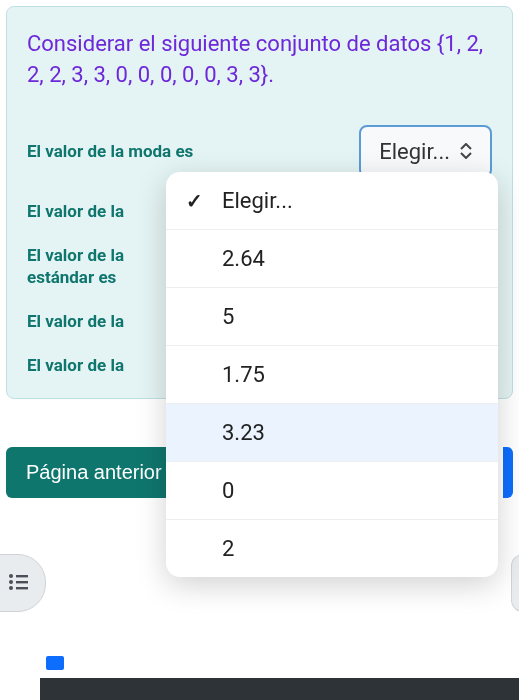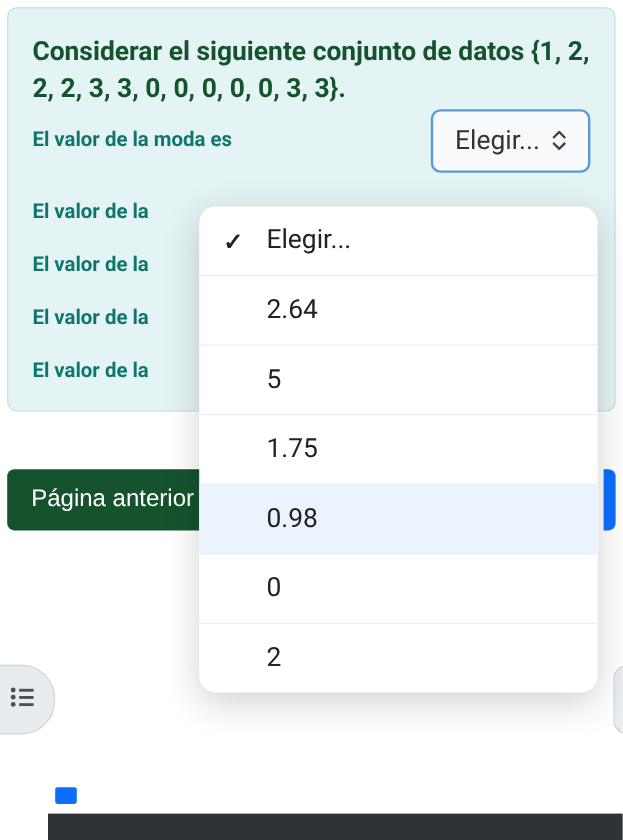--- a/index.html
+++ b/index.html
@@ -15,23 +15,24 @@
   .card {
     background: #e4f3f3;
     border: 1px solid #bfe0e3;
     border-radius: 8px;
     margin: 6px 6px 0 6px;
     padding: 22px 20px 18px 20px;
     box-sizing: border-box;
   }
   .question-title {
     font-size: 22px;
-    font-weight: 700;
-    color: #14532d;
+    font-weight: 400;
+    color: #6d28d9;
     line-height: 1.4;
+    margin-bottom: 34px;
   }
   .row {
     display: flex;
     align-items: center;
     margin-bottom: 22px;
   }
   .row-label {
     font-size: 17px;
     font-weight: 700;
     color: #0f766e;
@@ -55,21 +56,21 @@
   .select-arrows {
     display: inline-flex;
     flex-direction: column;
     line-height: 0;
   }
   .nav-row {
     margin: 48px 6px 0 6px;
     display: flex;
   }
   .prev-btn {
-    background: #14532d;
+    background: #0f766e;
     color: #fff;
     font-size: 20px;
     border: none;
     border-radius: 6px;
     padding: 14px 20px;
     cursor: pointer;
     text-align: right;
   }
   .blue-btn {
     margin-left: auto;
@@ -182,20 +183,21 @@
     </div>
   </div>
 
   <div class="row">
     <div class="row-label">El valor de la</div>
   </div>
 
   <div class="row" style="margin-bottom:22px;">
     <div class="row-label">
       <span>El valor de la</span><br>
+      <span>estándar es</span>
     </div>
   </div>
 
   <div class="row">
     <div class="row-label">El valor de la</div>
   </div>
 
   <div class="row" style="margin-bottom:4px;">
     <div class="row-label">El valor de la</div>
   </div>
@@ -223,16 +225,16 @@
 </div>
 
 <div class="small-blue"></div>
 <div class="dark-strip"></div>
 
 <div class="dropdown" id="dropdown">
     <div class="dropdown-item selected">Elegir...</div>
     <div class="dropdown-item">2.64</div>
     <div class="dropdown-item">5</div>
     <div class="dropdown-item">1.75</div>
-    <div class="dropdown-item highlight">0.98</div>
+    <div class="dropdown-item highlight">3.23</div>
     <div class="dropdown-item">0</div>
     <div class="dropdown-item">2</div>
   </div>
 
 </body></html>

